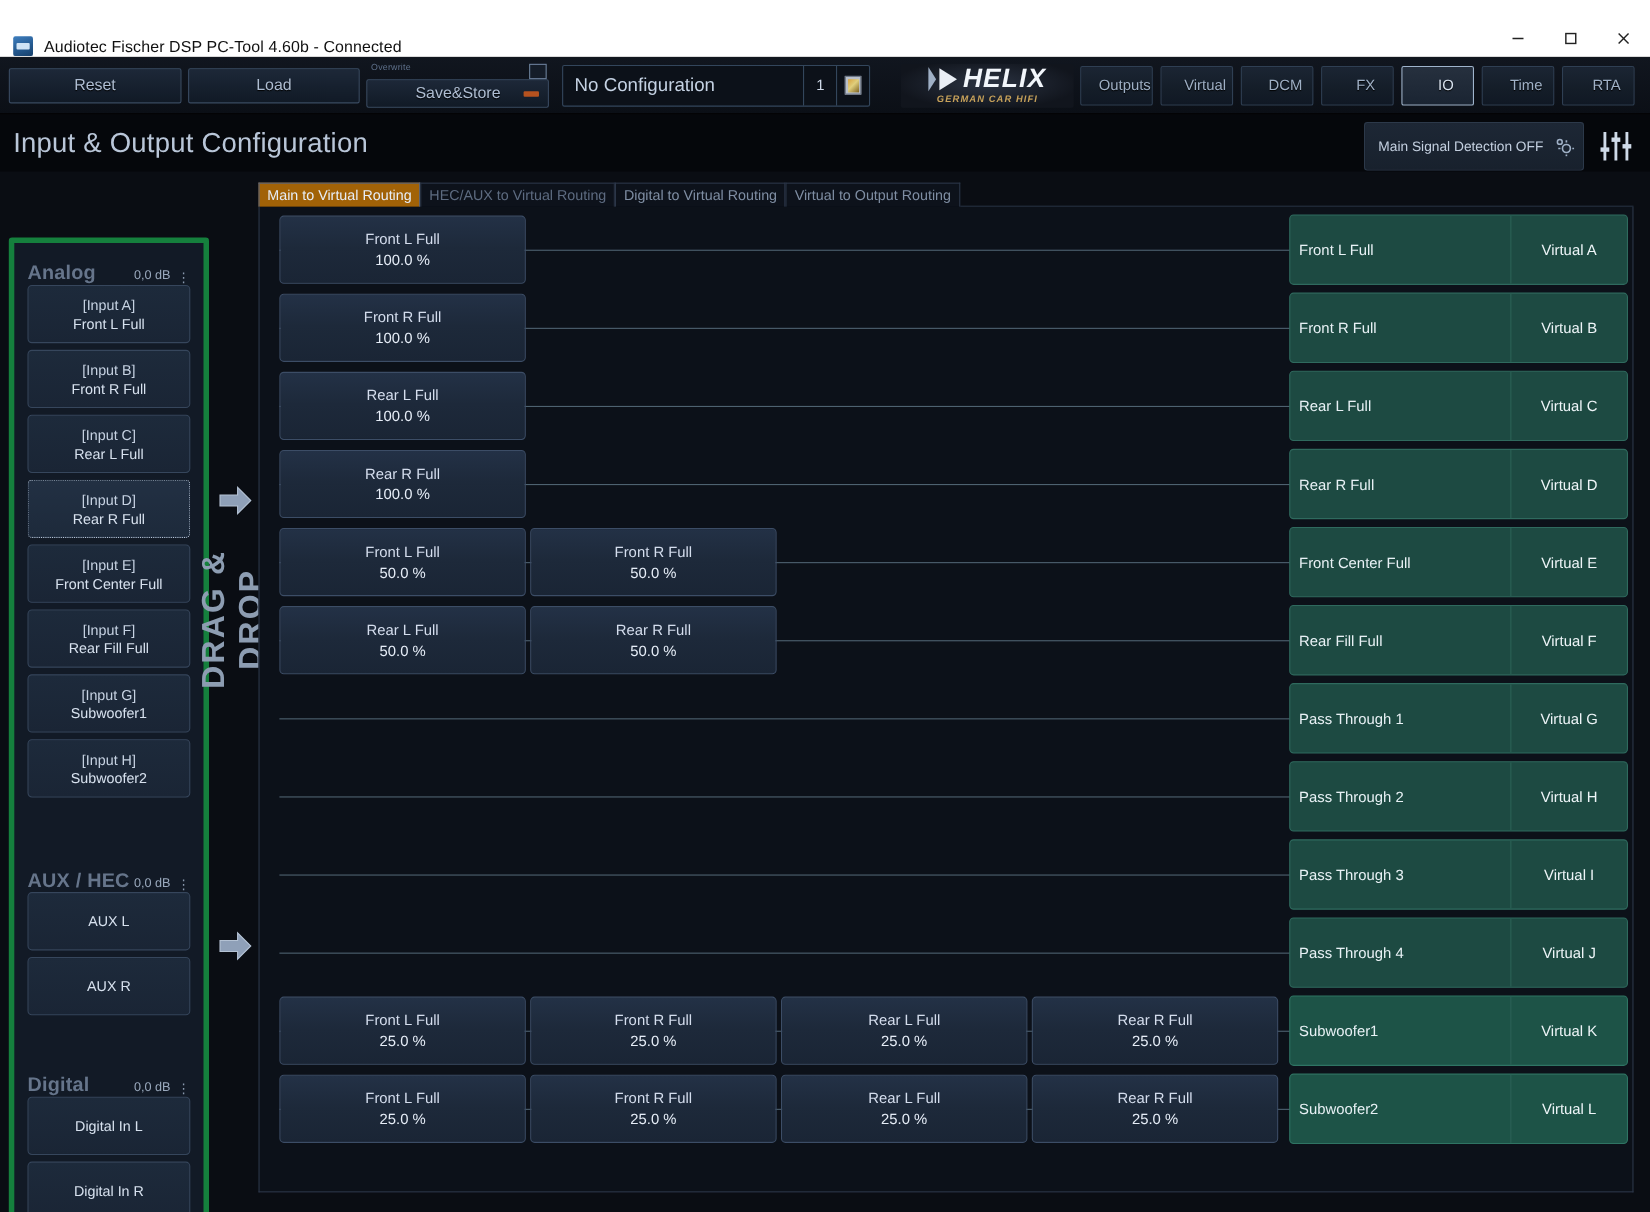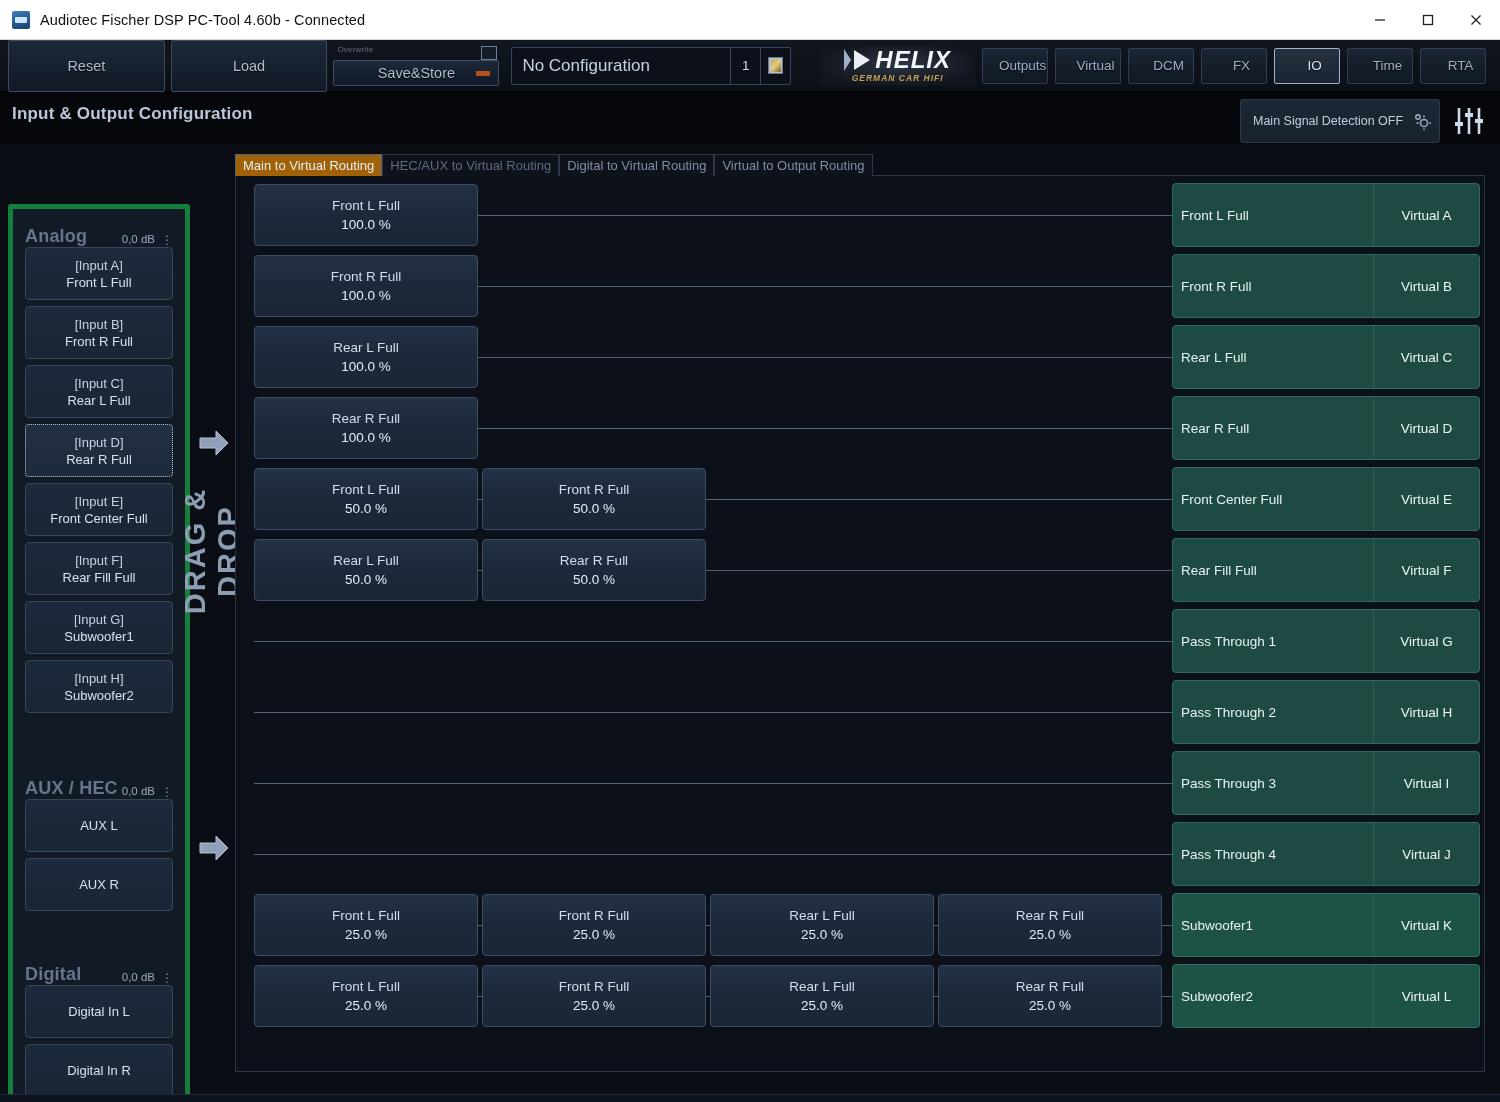--- a/index.html
+++ b/index.html
@@ -5,23 +5,23 @@
   * { box-sizing: border-box; margin: 0; padding: 0; }
   html, body {
     width: 1500px; height: 1102px;
     background: #000;
     font-family: "Liberation Sans", sans-serif;
     overflow: hidden;
   }
 
   
   .titlebar {
-    height: 40px; width: 100%;
+    height: 52px; width: 100%;
     background: #ffffff;
-    display: flex; align-items: center;
+    display: flex; align-items: flex-end;
     border-bottom: 1px solid #d6d6d6;
   }
   .tb-icon {
     width: 18px; height: 18px; margin: 0 10px 0 12px;
     background: linear-gradient(160deg,#3f7fbf 0%,#255a90 55%,#17406b 100%);
     border-radius: 2px; position: relative; flex: none;
   }
   .tb-icon::after {
     content:""; position:absolute; left:3px; top:6px; width:12px; height:6px;
     background:#cfe3f5; border-radius:1px;
@@ -42,21 +42,21 @@
   }
 
   
   .toolbar {
     position:absolute; left:0; top:0; width:1500px; height:52px;
     background: linear-gradient(180deg,#11161f 0%,#0b0f16 100%);
     display:flex; align-items:center; padding: 0 8px; gap: 6px;
     border-bottom: 1px solid #000;
   }
   .tbar-btn {
-    height: 52px;
+    height: 32px;
     background: linear-gradient(180deg,#1d2838 0%,#16202e 55%,#111a26 100%);
     border: 1px solid #3a4c63;
     border-radius: 2px;
     color: #aebdd2; font-size: 14.5px;
     display:flex; align-items:center; justify-content:center;
     text-shadow: 0 1px 1px #000;
   }
   .btn-reset { width: 160px; }
   .btn-load  { width: 160px; }
 
@@ -144,21 +144,21 @@
     background: linear-gradient(180deg,#26303e 0%,#1a2432 100%);
   }
 
   
   .pagehead {
     position:absolute; left:0; top:52px; width:1500px; height:52px;
     background:#05070b;
   }
   .pagetitle {
     position:absolute; left:12px; top:12px;
-    font-size:17px; font-weight:bold; color:#b9c6d8; letter-spacing:.2px;
+    font-size:25px; font-weight:normal; color:#b9c6d8; letter-spacing:.2px;
   }
   .msd {
     position:absolute; right:60px; top:7px; width:200px; height:44px;
     background: linear-gradient(180deg,#1d2735 0%,#18212d 100%);
     border:1px solid #2c394a; border-radius:3px;
     display:flex; align-items:center; padding-left:12px; gap:10px;
   }
   .msd-label { font-size:12.5px; color:#c3cfdf; }
   .gear { position:relative; width:18px; height:18px; }
   .gear svg { display:block; }

